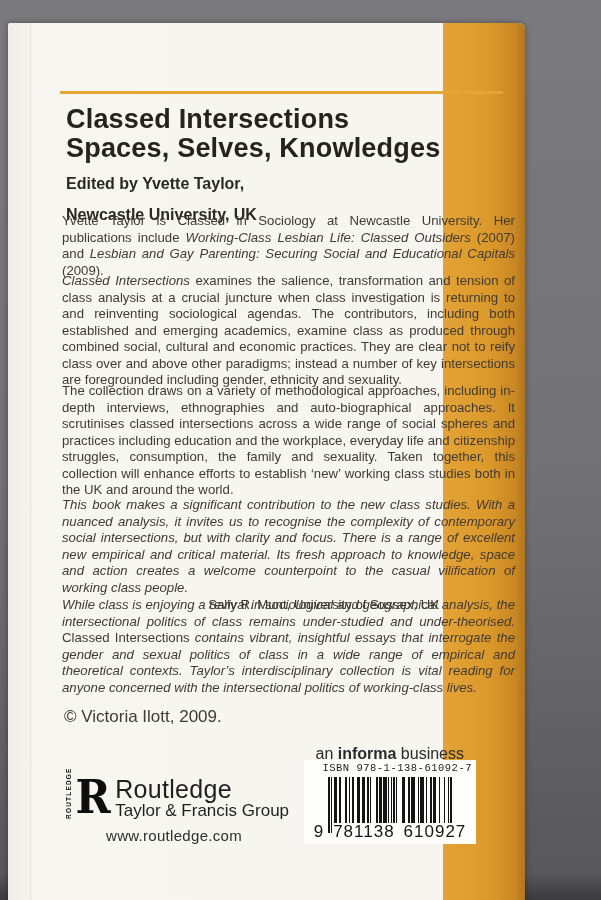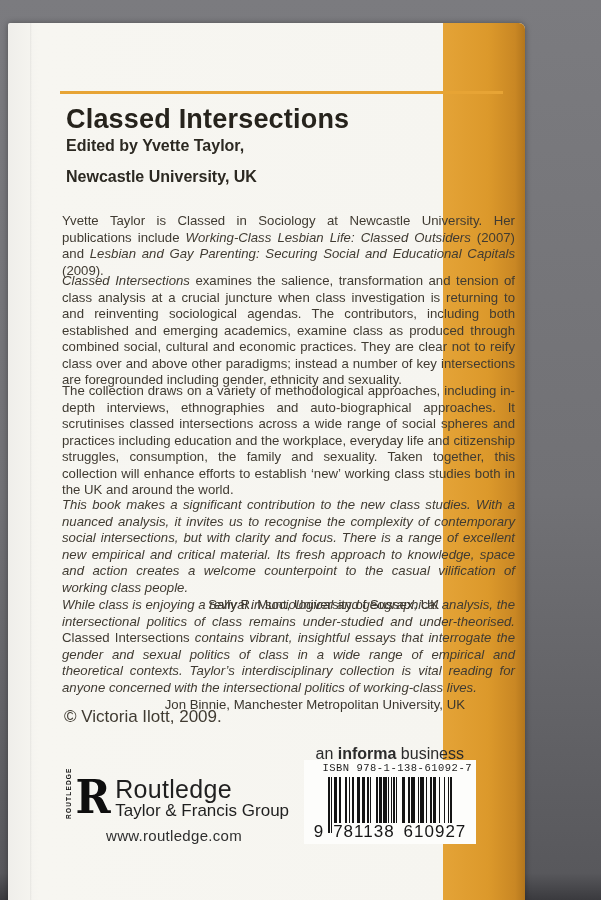--- a/index.html
+++ b/index.html
@@ -19,21 +19,21 @@
     background:linear-gradient(90deg,rgba(0,0,0,.06),rgba(0,0,0,0));}
   .spine{
     position:absolute;right:0;top:0;width:82px;height:100%;
     background:linear-gradient(90deg,var(--spine_light,#e4a337) 0%,var(--spine_orange,#dc992b) 55%,#c98724 88%,#b2761d 100%);
     border-radius:0 6px 6px 0;
   }
   .rule{position:absolute;left:52px;top:68px;width:443px;height:3px;
     background:var(--rule_orange,#e7a435);}
   .header{position:absolute;left:58px;top:82px;width:440px;color:#26231c;}
   .title,.subtitle{font-size:27px;font-weight:bold;line-height:29px;letter-spacing:.2px;}
-  .editor{margin-top:2px;font-size:16px;font-weight:bold;line-height:19px;color:#2c2922;}
+  .editor{margin-top:11px;font-size:16px;font-weight:bold;line-height:19px;color:#2c2922;}
   .textcol{position:absolute;left:54px;width:453px;color:#403b32;
     font-size:13.2px;line-height:16.5px;text-align:justify;}
   .bio{top:190px;}
   .para2{top:250px;}
   .para3{top:360px;}
   .quote1{top:474px;}
   .quote2{top:574px;}
   .attrib{text-align:right;font-style:normal;margin-top:1px;color:#3b372f;}
   .attrib.a1{padding-right:76px;}
   .attrib.a2{padding-right:50px;}
@@ -68,38 +68,38 @@
 <body>
 
 <div class="photo">
   <div class="cover">
     <div class="crease"></div>
     <div class="spine"></div>
     <div class="rule"></div>
 
     <div class="header">
       <div class="title">Classed Intersections</div>
+      <div class="subtitle">Spaces, Selves, Knowledges</div>
       <div class="editor">Edited by Yvette Taylor,</div>
       <div class="editor" style="margin-top:12px;">Newcastle University, UK</div>
     </div>
 
     <div class="textcol bio"><span class="seg-r">Yvette Taylor is Classed in Sociology at Newcastle University. Her publications include </span><span class="seg-i">Working-Class Lesbian Life: Classed Outsiders</span><span class="seg-r"> (2007) and </span><span class="seg-i">Lesbian and Gay Parenting: Securing Social and Educational Capitals</span><span class="seg-r"> (2009).</span></div>
 
     <div class="textcol para2"><span class="seg-i">Classed Intersections</span><span class="seg-r"> examines the salience, transformation and tension of class analysis at a crucial juncture when class investigation is returning to and reinventing sociological agendas. The contributors, including both established and emerging academics, examine class as produced through combined social, cultural and economic practices. They are clear not to reify class over and above other paradigms; instead a number of key intersections are foregrounded including gender, ethnicity and sexuality.</span></div>
 
     <div class="textcol para3"><span class="seg-r">The collection draws on a variety of methodological approaches, including in-depth interviews, ethnographies and auto-biographical approaches. It scrutinises classed intersections across a wide range of social spheres and practices including education and the workplace, everyday life and citizenship struggles, consumption, the family and sexuality. Taken together, this collection will enhance efforts to establish ‘new’ working class studies both in the UK and around the world.</span></div>
 
     <div class="textcol quote1">
       <span><span class="seg-i">This book makes a significant contribution to the new class studies. With a nuanced analysis, it invites us to recognise the complexity of contemporary social intersections, but with clarity and focus. There is a range of excellent new empirical and critical material. Its fresh approach to knowledge, space and action creates a welcome counterpoint to the casual vilification of working class people.</span></span>
       <div class="attrib a1">Sally R. Munt, University of Sussex, UK</div>
     </div>
 
     <div class="textcol quote2">
       <span><span class="seg-i">While class is enjoying a revival in sociological and geographical analysis, the intersectional politics of class remains under-studied and under-theorised. </span><span class="seg-r">Classed Intersections</span><span class="seg-i"> contains vibrant, insightful essays that interrogate the gender and sexual politics of class in a wide range of empirical and theoretical contexts. Taylor’s interdisciplinary collection is vital reading for anyone concerned with the intersectional politics of working-class lives.</span></span>
-      <div class="attrib a2">Jon Binnie, Manchester Metropolitan University, UK</div>
     </div>
 
     <div class="copyright">© Victoria Ilott, 2009.</div>
 
     <div class="informa"><span>an </span><b>informa</b><span> business</span></div>
 
     <div class="isbn-box">
       <div class="isbn-label">ISBN 978-1-138-61092-7</div>
       <div class="bars">
           <div class="bc-module on guard"></div>

